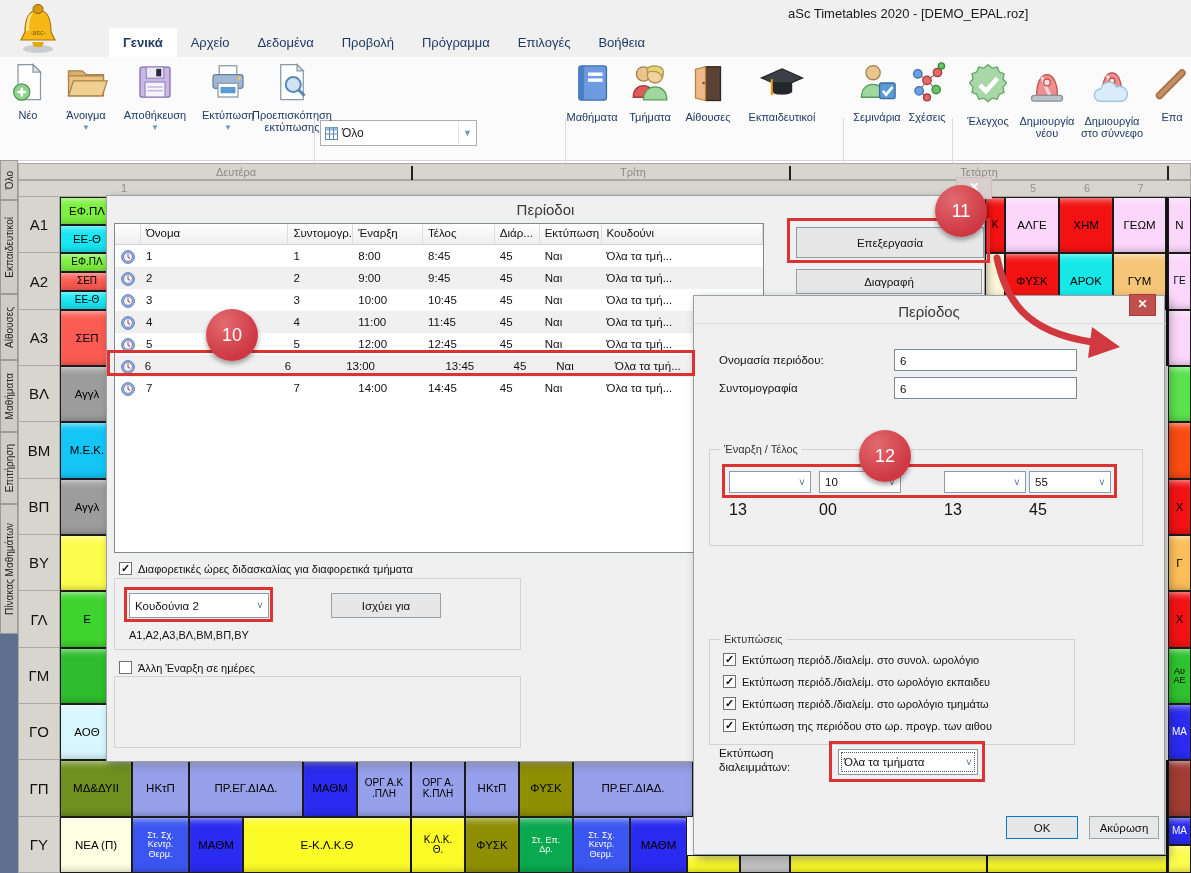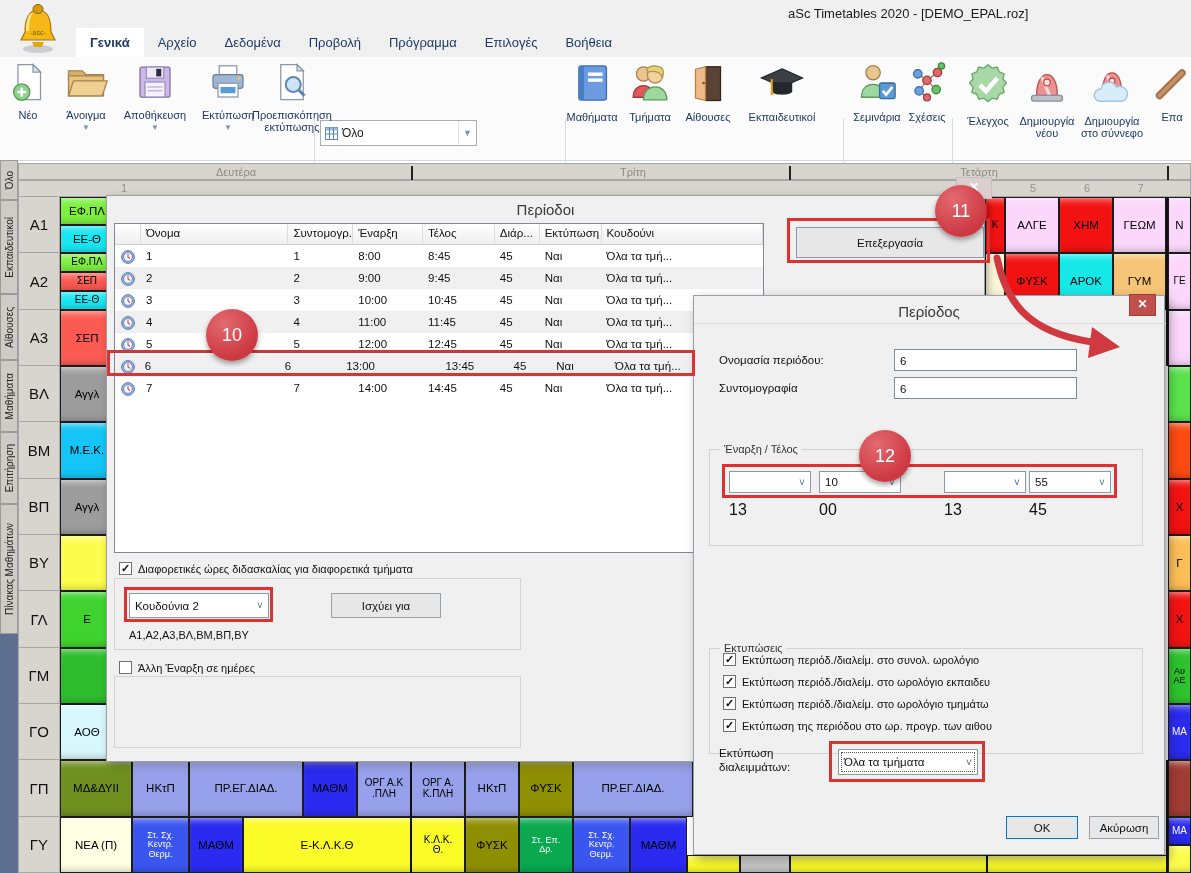--- a/index.html
+++ b/index.html
@@ -5,21 +5,21 @@
   html,body{margin:0;padding:0;}
   body{
     width:1191px;height:873px;position:relative;overflow:hidden;
     background:#fff;font-family:"Liberation Sans",sans-serif;
     -webkit-font-smoothing:antialiased;
   }
   .abs{position:absolute;}
   
   .titlebar{left:0;top:0;width:1191px;height:28px;background:#f0f0f0;border-bottom:1px solid #e3e3e3;}
   .title-text{position:absolute;left:788px;top:6px;font-size:13px;color:#1a1a1a;white-space:nowrap;}
-  .menubar{left:0;top:28px;width:1191px;height:29px;background:#f0f0f0;display:flex;padding-left:76px;box-sizing:border-box;}
+  .menubar{left:0;top:28px;width:1191px;height:29px;background:#f0f0f0;display:flex;padding-left:109px;box-sizing:border-box;}
   .menu-item{line-height:29px;padding:0 14px;font-size:13px;color:#1e3a64;cursor:default;white-space:nowrap;}
   .menu-item.active{background:#ffffff;font-weight:bold;}
   .ribbon{left:0;top:57px;width:1191px;height:103px;background:#fbfbfb;border-bottom:1px solid #d5d5d5;}
   .tool{position:absolute;text-align:center;}
   .tool-icon{display:block;margin:0 auto;}
   .tool-label{display:block;font-size:11px;color:#1e3a64;line-height:12px;margin-top:3px;white-space:pre-line;}
   .caret{display:block;color:#6d95c2;font-size:8px;line-height:9px;margin-top:2px;}
   .vsep{position:absolute;top:61px;width:1px;height:72px;background:#d8dde2;}
   .combo{position:absolute;left:320px;top:63px;width:157px;height:26px;background:#fff;border:1px solid #abadb3;box-sizing:border-box;display:flex;align-items:center;}
   .combo-text{flex:1;font-size:12px;color:#222;padding-left:4px;}
@@ -489,20 +489,21 @@
         <div class="lv-c" style="width: 148px;">7</div>
         <div class="lv-c" style="width: 65px;">7</div>
         <div class="lv-c" style="width: 70px;">14:00</div>
         <div class="lv-c" style="width: 72px;">14:45</div>
         <div class="lv-c" style="width: 45px;">45</div>
         <div class="lv-c" style="width: 62px;">Ναι</div>
         <div class="lv-c" style="width: 162px;">Όλα τα τμή...</div>
       </div>
     </div>
   <div class="btn" style="left:689px;top:31px;width:188px;height:31px;line-height:31px;border:1px solid #8a9aa8;">Επεξεργασία</div>
+  <div class="btn" style="left:689px;top:73px;width:186px;height:25px;line-height:25px;">Διαγραφή</div>
 
   <div class="cbrow" style="left:12px;top:366px;">
     <span class="cb-box">✓</span>
     <span class="cb-label">Διαφορετικές ώρες διδασκαλίας για διαφορετικά τμήματα</span>
   </div>
   <div class="groupbox" style="left:7px;top:382px;width:407px;height:72px;"></div>
   <div class="select" style="left:22px;top:397px;width:140px;height:25px;">
     <span class="sel-text">Κουδούνια 2</span>
     <span class="sel-btn">˅</span>
   </div>
@@ -524,21 +525,21 @@
   <input class="textbox" style="left: 200px; top: 53px; width: 183px; height: 22px;" value="6">
   <div class="lbl" style="left:25px;top:86px;">Συντομογραφία</div>
   <input class="textbox" style="left: 200px; top: 81px; width: 183px; height: 22px;" value="6">
 
   <div class="groupbox" style="left:15px;top:153px;width:434px;height:97px;">
     <span class="gb-label">Έναρξη / Τέλος</span>
   </div>
   <div id="se-selects"></div>
   <div id="se-hints"></div>
 
-  <div class="groupbox" style="left:15px;top:352px;width:434px;height:106px;">
+  <div class="groupbox" style="left:15px;top:343px;width:366px;height:106px;">
     <span class="gb-label">Εκτυπώσεις</span>
   </div>
   <div id="print-cbs"></div>
 
   <div class="lbl" style="left:25px;top:450px;width:112px;white-space:normal;line-height:14px;">Εκτύπωση διαλειμμάτων:</div>
   <div class="select" style="left:144px;top:453px;width:140px;height:26px;outline:1px dotted #555;outline-offset:-4px;">
     <span class="sel-text">Όλα τα τμήματα</span>
     <span class="sel-btn">˅</span>
   </div>
 

